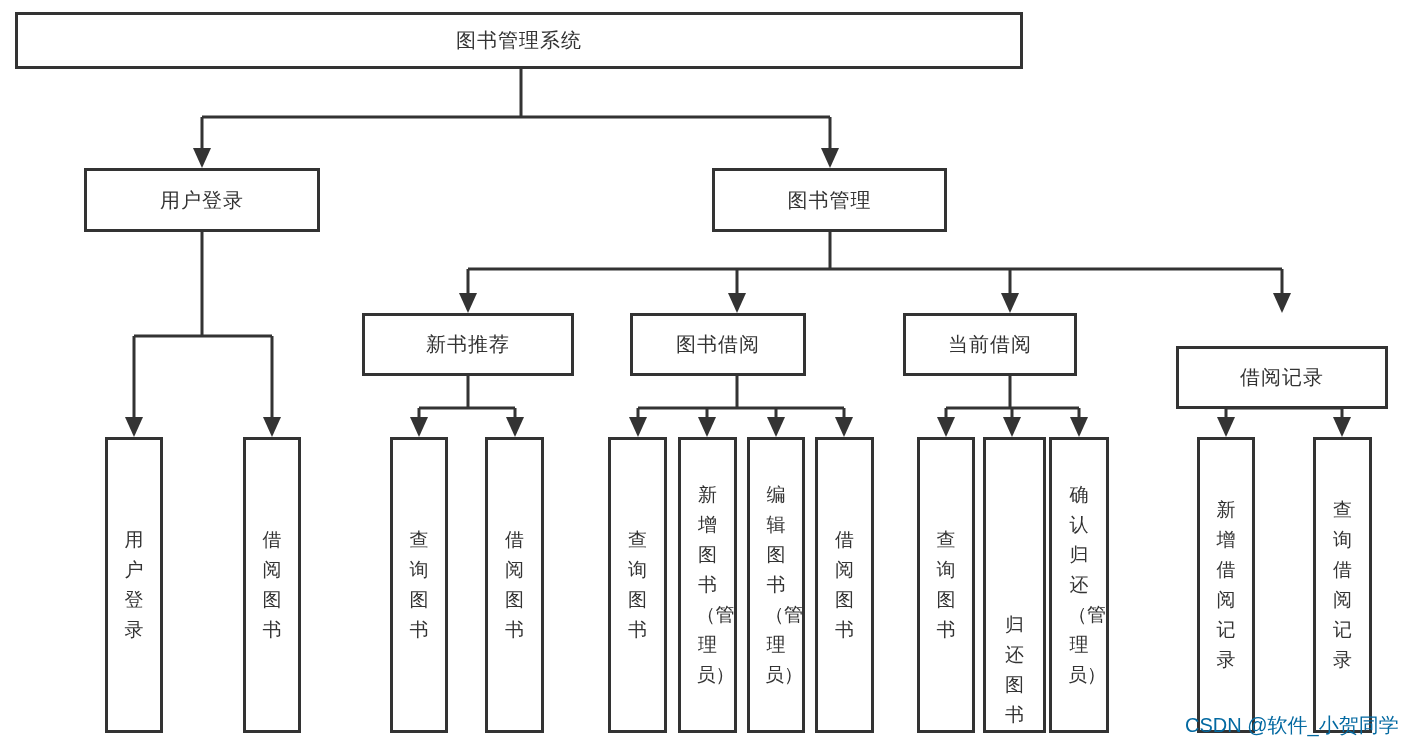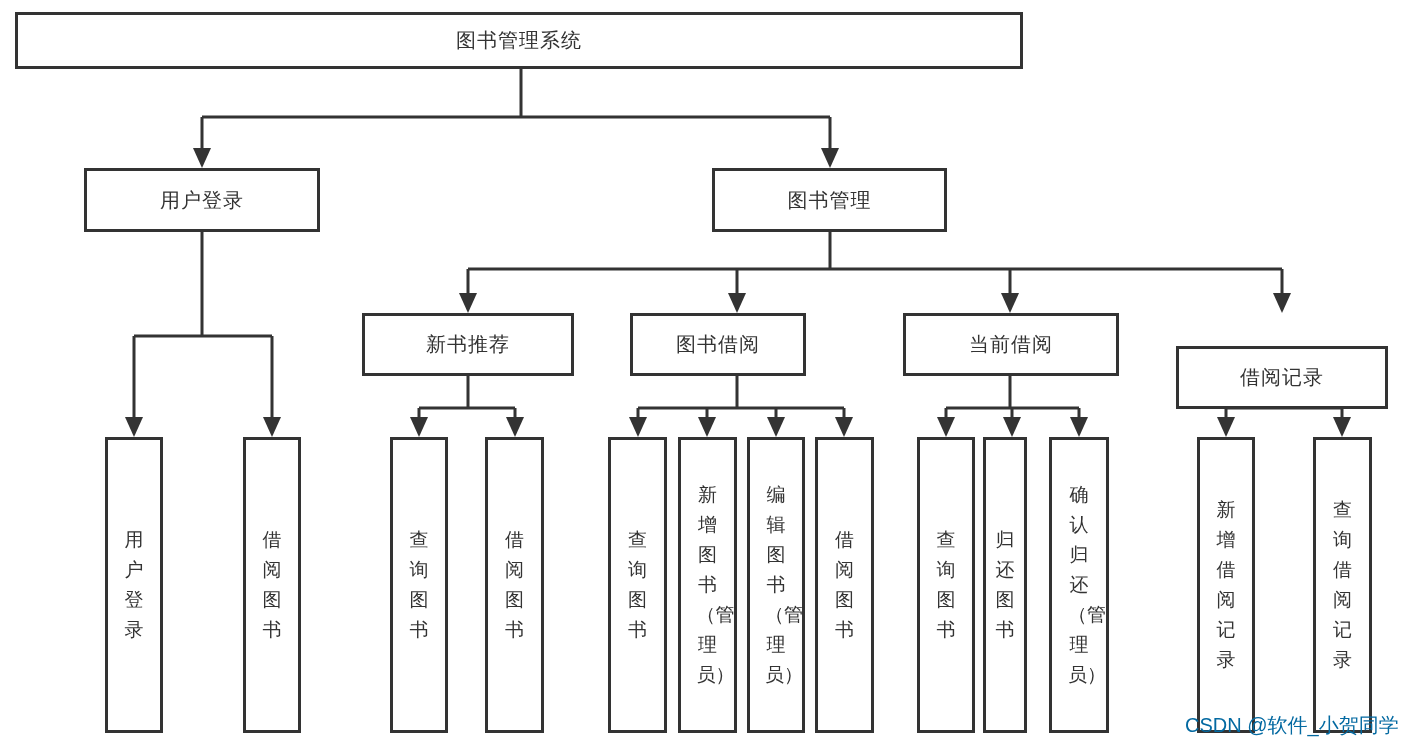--- a/index.html
+++ b/index.html
@@ -94,21 +94,21 @@
   <div class="node hbox" style="left:712px; top:168px; width:235px; height:64px;">
     <span class="label">图书管理</span>
   </div>
 
   <div class="node hbox" style="left:362px; top:313px; width:212px; height:63px;">
     <span class="label">新书推荐</span>
   </div>
   <div class="node hbox" style="left:630px; top:313px; width:176px; height:63px;">
     <span class="label">图书借阅</span>
   </div>
-  <div class="node hbox" style="left:903px; top:313px; width:216px; height:63px;">
+  <div class="node hbox" style="left:903px; top:313px; width:174px; height:63px;">
     <span class="label">当前借阅</span>
   </div>
   <div class="node hbox" style="left:1176px; top:313px; width:212px; height:63px;margin-top:33px;">
     <span class="label">借阅记录</span>
   </div>
 
   <div class="node vbox" style="left:105px; top:437px; width:58px; height:296px;">
     <span class="vtext">用户登录</span>
   </div>
   <div class="node vbox" style="left:243px; top:437px; width:58px; height:296px;">
@@ -131,21 +131,21 @@
   <div class="node vbox" style="left:747px; top:437px; width:58px; height:296px;">
     <span class="vtext">编辑图书（管理员）</span>
   </div>
   <div class="node vbox" style="left:815px; top:437px; width:59px; height:296px;">
     <span class="vtext">借阅图书</span>
   </div>
 
   <div class="node vbox" style="left:917px; top:437px; width:58px; height:296px;">
     <span class="vtext">查询图书</span>
   </div>
-  <div class="node vbox" style="left:983px; top:437px; width:44px; height:296px;">
+  <div class="node vbox" style="left:983px; top:437px; width:63px; height:296px;align-items:flex-end;">
     <span class="vtext">归还图书</span>
   </div>
   <div class="node vbox" style="left:1049px; top:437px; width:60px; height:296px;">
     <span class="vtext">确认归还（管理员）</span>
   </div>
 
   <div class="node vbox" style="left:1197px; top:437px; width:58px; height:296px;">
     <span class="vtext">新增借阅记录</span>
   </div>
   <div class="node vbox" style="left:1313px; top:437px; width:59px; height:296px;">

